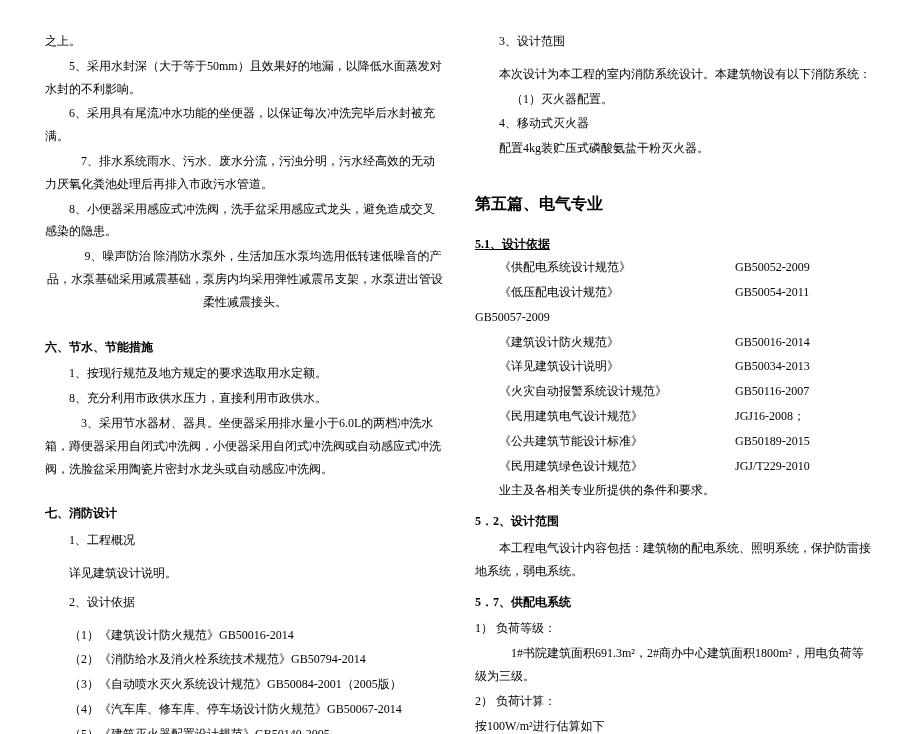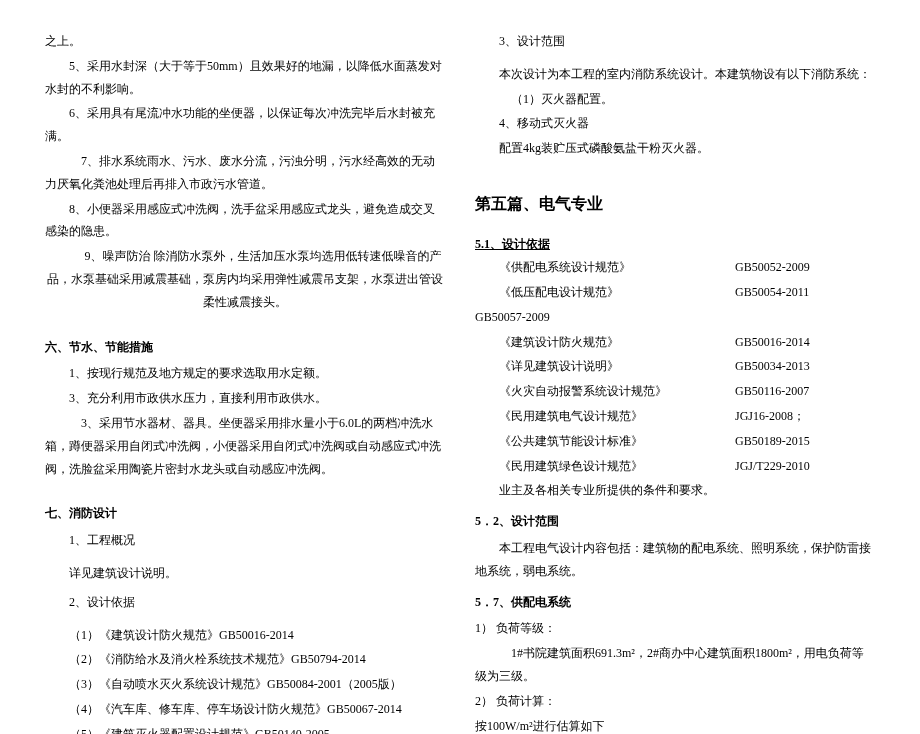--- a/index.html
+++ b/index.html
@@ -89,21 +89,21 @@
   <div class="para" style="text-indent:3em;">
     <span>7、排水系统雨水、污水、废水分流，污浊分明，污水经高效的无动力厌氧化粪池处理后再排入市政污水管道。</span>
   </div>
   <div class="para indent-1">8、小便器采用感应式冲洗阀，洗手盆采用感应式龙头，避免造成交叉感染的隐患。</div>
   <div class="para" style="text-indent:3em;text-align:center;">
     <span>9、噪声防治 除消防水泵外，生活加压水泵均选用低转速低噪音的产品，水泵基础采用减震基础，泵房内均采用弹性减震吊支架，水泵进出管设柔性减震接头。</span>
   </div>
   <div class="spacer"></div>
   <div class="section-title">六、节水、节能措施</div>
   <div class="para indent-1">1、按现行规范及地方规定的要求选取用水定额。</div>
-  <div class="para indent-1">3、充分利用市政供水压力，直接利用市政供水。</div>
+  <div class="para indent-1">8、充分利用市政供水压力，直接利用市政供水。</div>
   <div class="para" style="text-indent:3em;">
     <span>3、采用节水器材、器具。坐便器采用排水量小于6.0L的两档冲洗水箱，蹲便器采用自闭式冲洗阀，小便器采用自闭式冲洗阀或自动感应式冲洗阀，洗脸盆采用陶瓷片密封水龙头或自动感应冲洗阀。</span>
   </div>
   <div class="spacer"></div>
   <div class="section-title">七、消防设计</div>
   <div class="para indent-1">1、工程概况</div>
   <div class="spacer" style="height:8px"></div>
   <div class="para indent-1">详见建筑设计说明。</div>
   <div class="spacer" style="height:4px"></div>
   <div class="para indent-1">2、设计依据</div>

